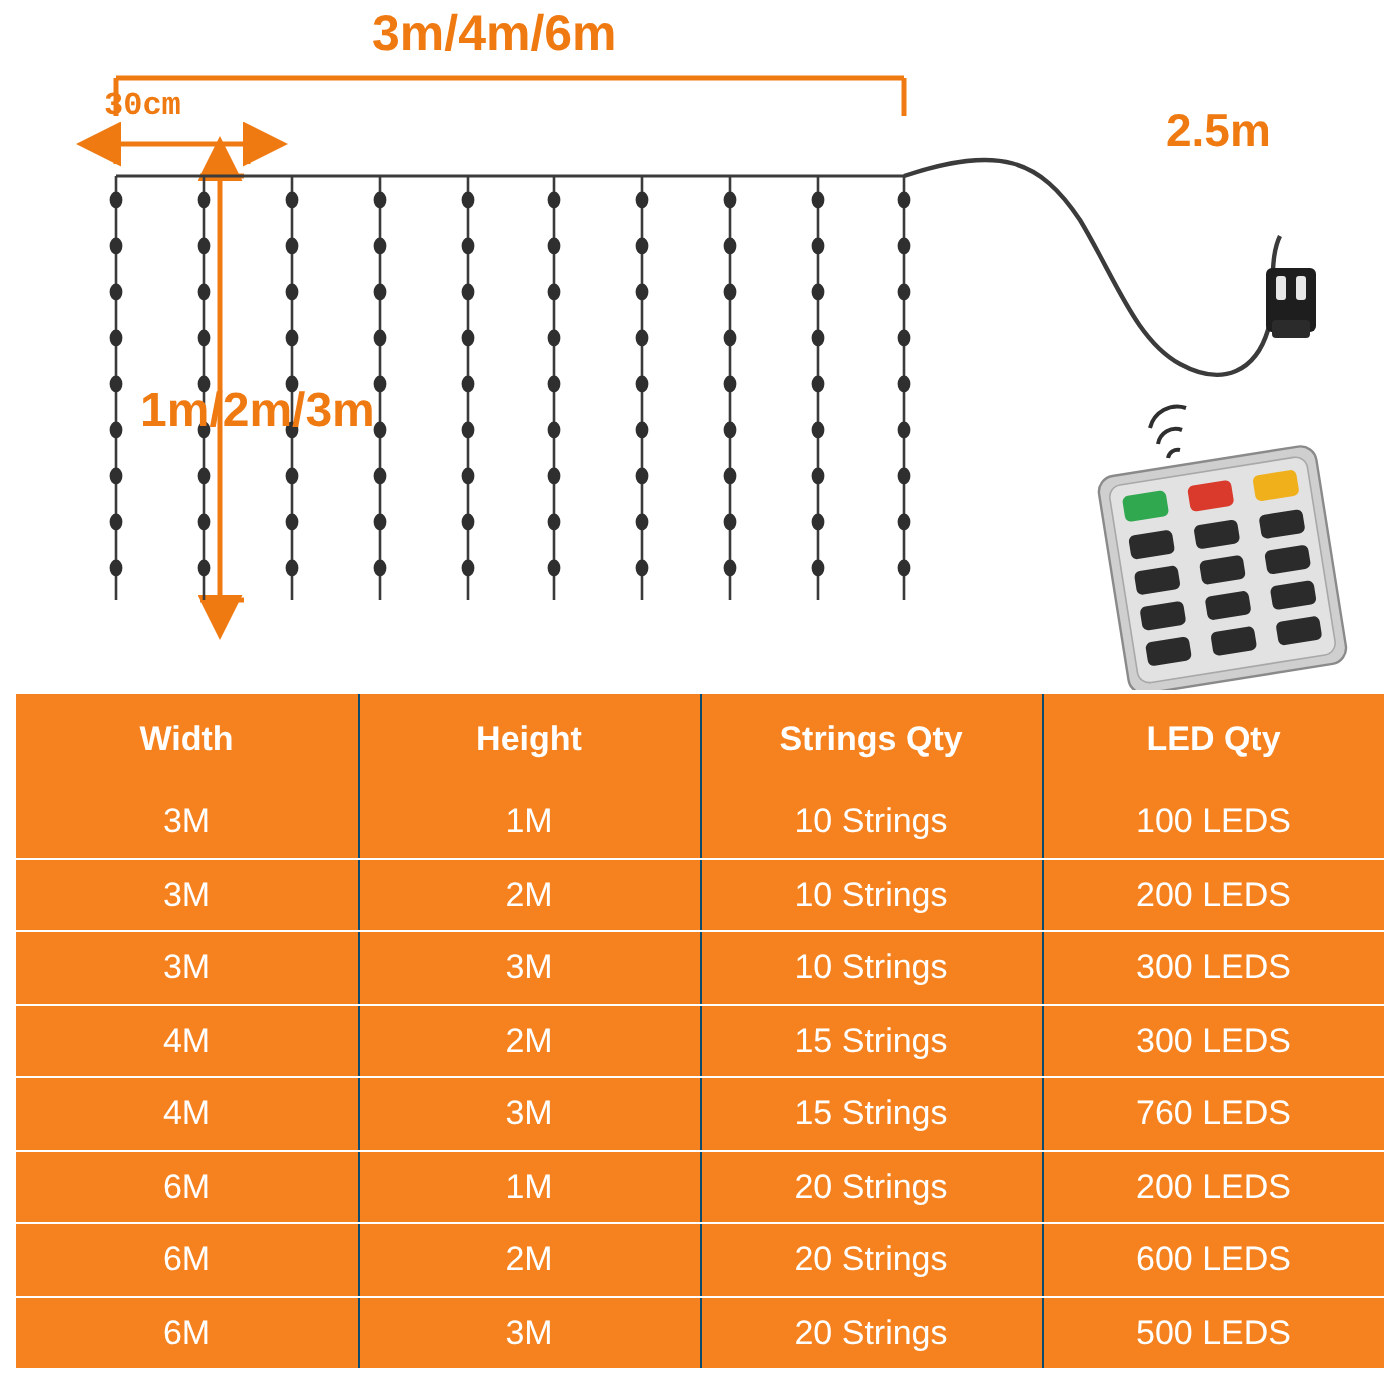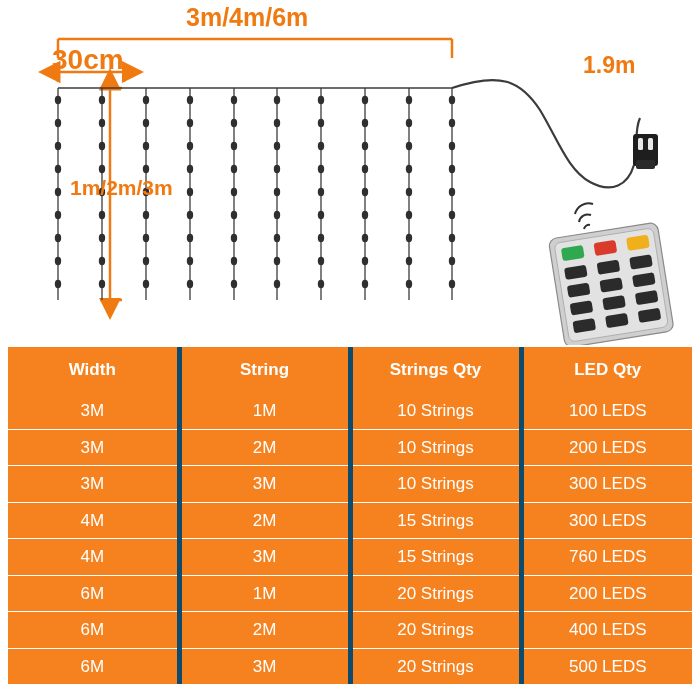--- a/index.html
+++ b/index.html
@@ -38,26 +38,27 @@
     white-space: nowrap;
   }
   #label-width {
     left: 186px;
     top: 3px;
     font-size: 25px;
   }
   #label-30cm {
     left: 52px;
     top: 44px;
-    font-size: 28px;
+    font-size: 16px;
+    font-family: Liberation Mono, monospace;
   }
   #label-height {
     left: 70px;
-    top: 176px;
-    font-size: 21px;
+    top: 192px;
+    font-size: 24px;
   }
   #label-lead {
     left: 583px;
     top: 52px;
     font-size: 23px;
   }
 
   
   #spec-table {
     position: absolute;
@@ -66,21 +67,21 @@
     width: 684px;
     border-collapse: collapse;
     background: #f5821f;
     table-layout: fixed;
   }
   #spec-table td {
     color: #ffffff;
     text-align: center;
     font-size: 17px;
     height: 35.5px;
-    border-right: 5px solid #0c4a6e;
+    border-right: 1px solid #0c4a6e;
     border-bottom: 1px solid #ffffff;
     padding: 0;
     line-height: 35.5px;
   }
   #spec-table tr td:last-child {
     border-right: none;
   }
   #spec-table tr:last-child td {
     border-bottom: none;
   }
@@ -284,28 +285,28 @@
           <rect x="567" y="312" width="22" height="12" rx="3" fill="#2b2b2b"></rect>
           <rect x="600" y="312" width="22" height="12" rx="3" fill="#2b2b2b"></rect>
           <rect x="633" y="312" width="22" height="12" rx="3" fill="#2b2b2b"></rect>
         </g>
       </g>
     </svg>
 
     <div class="dim-label" id="label-width">3m/4m/6m</div>
     <div class="dim-label" id="label-30cm">30cm</div>
     <div class="dim-label" id="label-height">1m/2m/3m</div>
-    <div class="dim-label" id="label-lead">1.9m</div>
+    <div class="dim-label" id="label-lead">2.5m</div>
   </div>
 
   <table id="spec-table">
     <thead>
       <tr>
         <td>Width</td>
-        <td>String</td>
+        <td>Height</td>
         <td>Strings Qty</td>
         <td>LED Qty</td>
       </tr>
     </thead>
     <tbody>
       <tr>
         <td>3M</td>
         <td>1M</td>
         <td>10 Strings</td>
         <td>100 LEDS</td>
@@ -337,21 +338,21 @@
       <tr>
         <td>6M</td>
         <td>1M</td>
         <td>20 Strings</td>
         <td>200 LEDS</td>
       </tr>
       <tr>
         <td>6M</td>
         <td>2M</td>
         <td>20 Strings</td>
-        <td>400 LEDS</td>
+        <td>600 LEDS</td>
       </tr>
       <tr>
         <td>6M</td>
         <td>3M</td>
         <td>20 Strings</td>
         <td>500 LEDS</td>
       </tr>
     </tbody>
   </table>
 

